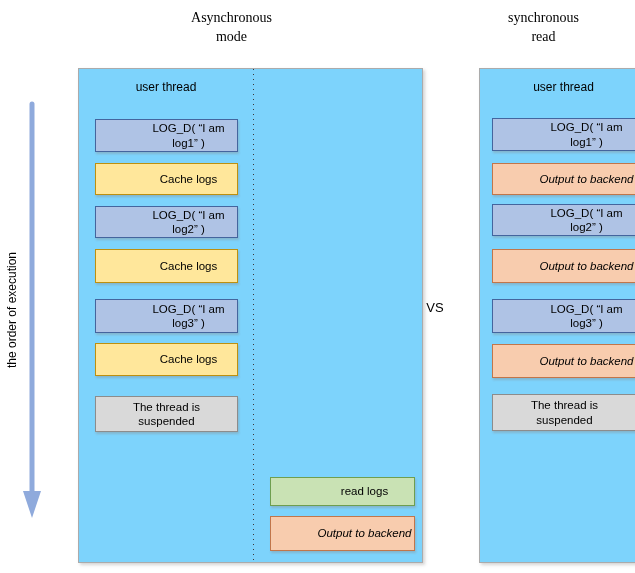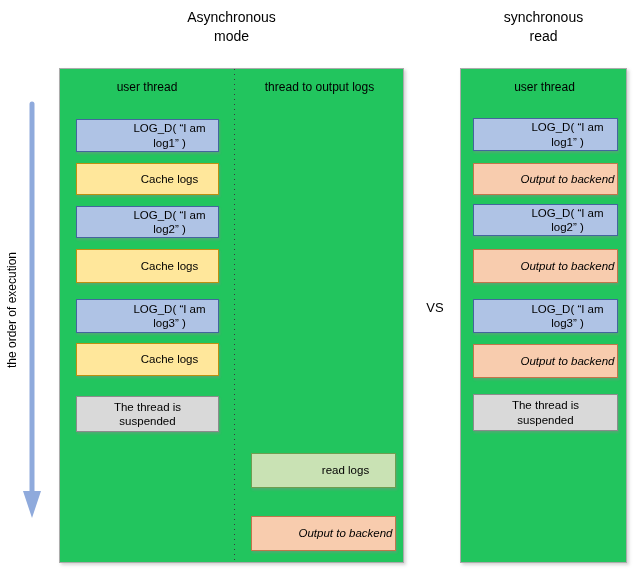--- a/index.html
+++ b/index.html
@@ -2,29 +2,30 @@
 <html><head>
 <meta charset="utf-8">
 <style>
   html,body{margin:0;padding:0;background:#fff;}
   .canvas{
     position:relative;width:635px;height:573px;background:#fff;
     font-family:"Liberation Sans",sans-serif;color:#000;overflow:hidden;
   }
   .title{
     position:absolute;top:8px;text-align:center;font-size:14px;line-height:19px;
-    white-space:pre-line;color:#000;
+    white-space:pre-line;color:#000;font-family:Liberation Serif, serif;
   }
   .title-left{left:59px;width:345px;}
   .title-right{left:460px;width:167px;}
   .vs{position:absolute;left:420px;top:300px;width:30px;text-align:center;font-size:13px;}
   .panel{
-    position:absolute;top:68px;height:495px;background:#22c55e;
+    position:absolute;top:68px;height:495px;background:#7dd3fc;
     border:1px solid #ababab;box-shadow:2px 2px 3px rgba(160,160,160,0.45);
     box-sizing:border-box;
+    margin-left:19px;
   }
   .panel-async{left:59px;width:345px;}
   .panel-sync{left:460px;width:167px;}
   .divider{
     position:absolute;left:174px;top:0;bottom:0;width:1px;
     background:repeating-linear-gradient(to bottom,#3a3a3a 0 1.2px,transparent 1.2px 5px);
   }
   .col-header{position:absolute;top:11px;text-align:center;font-size:12px;color:#000;}
   .box{
     position:absolute;display:flex;align-items:center;justify-content:center;
@@ -58,31 +59,30 @@
 
   <svg class="arrow-svg" viewBox="0 0 20 420">
     <line x1="10" y1="4" x2="10" y2="393" stroke="#8FAADC" stroke-width="5" stroke-linecap="round"></line>
     <polygon points="1,391 19,391 10,418" fill="#8FAADC"></polygon>
   </svg>
   <div class="arrow-label">the order of execution</div>
 
   <div class="panel panel-async">
     <div class="divider"></div>
     <div class="col-header" style="left:0;width:174px;">user thread</div>
-    <div class="col-header" style="left:174px;width:171px;">thread to output logs</div>
 
     <div class="box box-log" style="left:16px;top:50px;width:143px;height:33px;">LOG_D( “I am log1” )</div>
     <div class="box box-cache" style="left:16px;top:94px;width:143px;height:32px;">Cache logs</div>
     <div class="box box-log" style="left:16px;top:137px;width:143px;height:32px;">LOG_D( “I am log2” )</div>
     <div class="box box-cache" style="left:16px;top:180px;width:143px;height:34px;">Cache logs</div>
     <div class="box box-log" style="left:16px;top:230px;width:143px;height:34px;">LOG_D( “I am log3” )</div>
     <div class="box box-cache" style="left:16px;top:274px;width:143px;height:33px;">Cache logs</div>
     <div class="box box-suspended" style="left:16px;top:327px;width:143px;height:36px;">The thread is suspended</div>
 
-    <div class="box box-read" style="left:191px;top:384px;width:145px;height:35px;">read logs</div>
+    <div class="box box-read" style="left:191px;top:408px;width:145px;height:29px;">read logs</div>
     <div class="box box-output" style="left:191px;top:447px;width:145px;height:35px;">Output to backend</div>
   </div>
 
   <div class="panel panel-sync">
     <div class="col-header" style="left:0;width:167px;">user thread</div>
 
     <div class="box box-log" style="left:12px;top:49px;width:145px;height:33px;">LOG_D( “I am log1” )</div>
     <div class="box box-output" style="left:12px;top:94px;width:145px;height:32px;">Output to backend</div>
     <div class="box box-log" style="left:12px;top:135px;width:145px;height:32px;">LOG_D( “I am log2” )</div>
     <div class="box box-output" style="left:12px;top:180px;width:145px;height:34px;">Output to backend</div>

